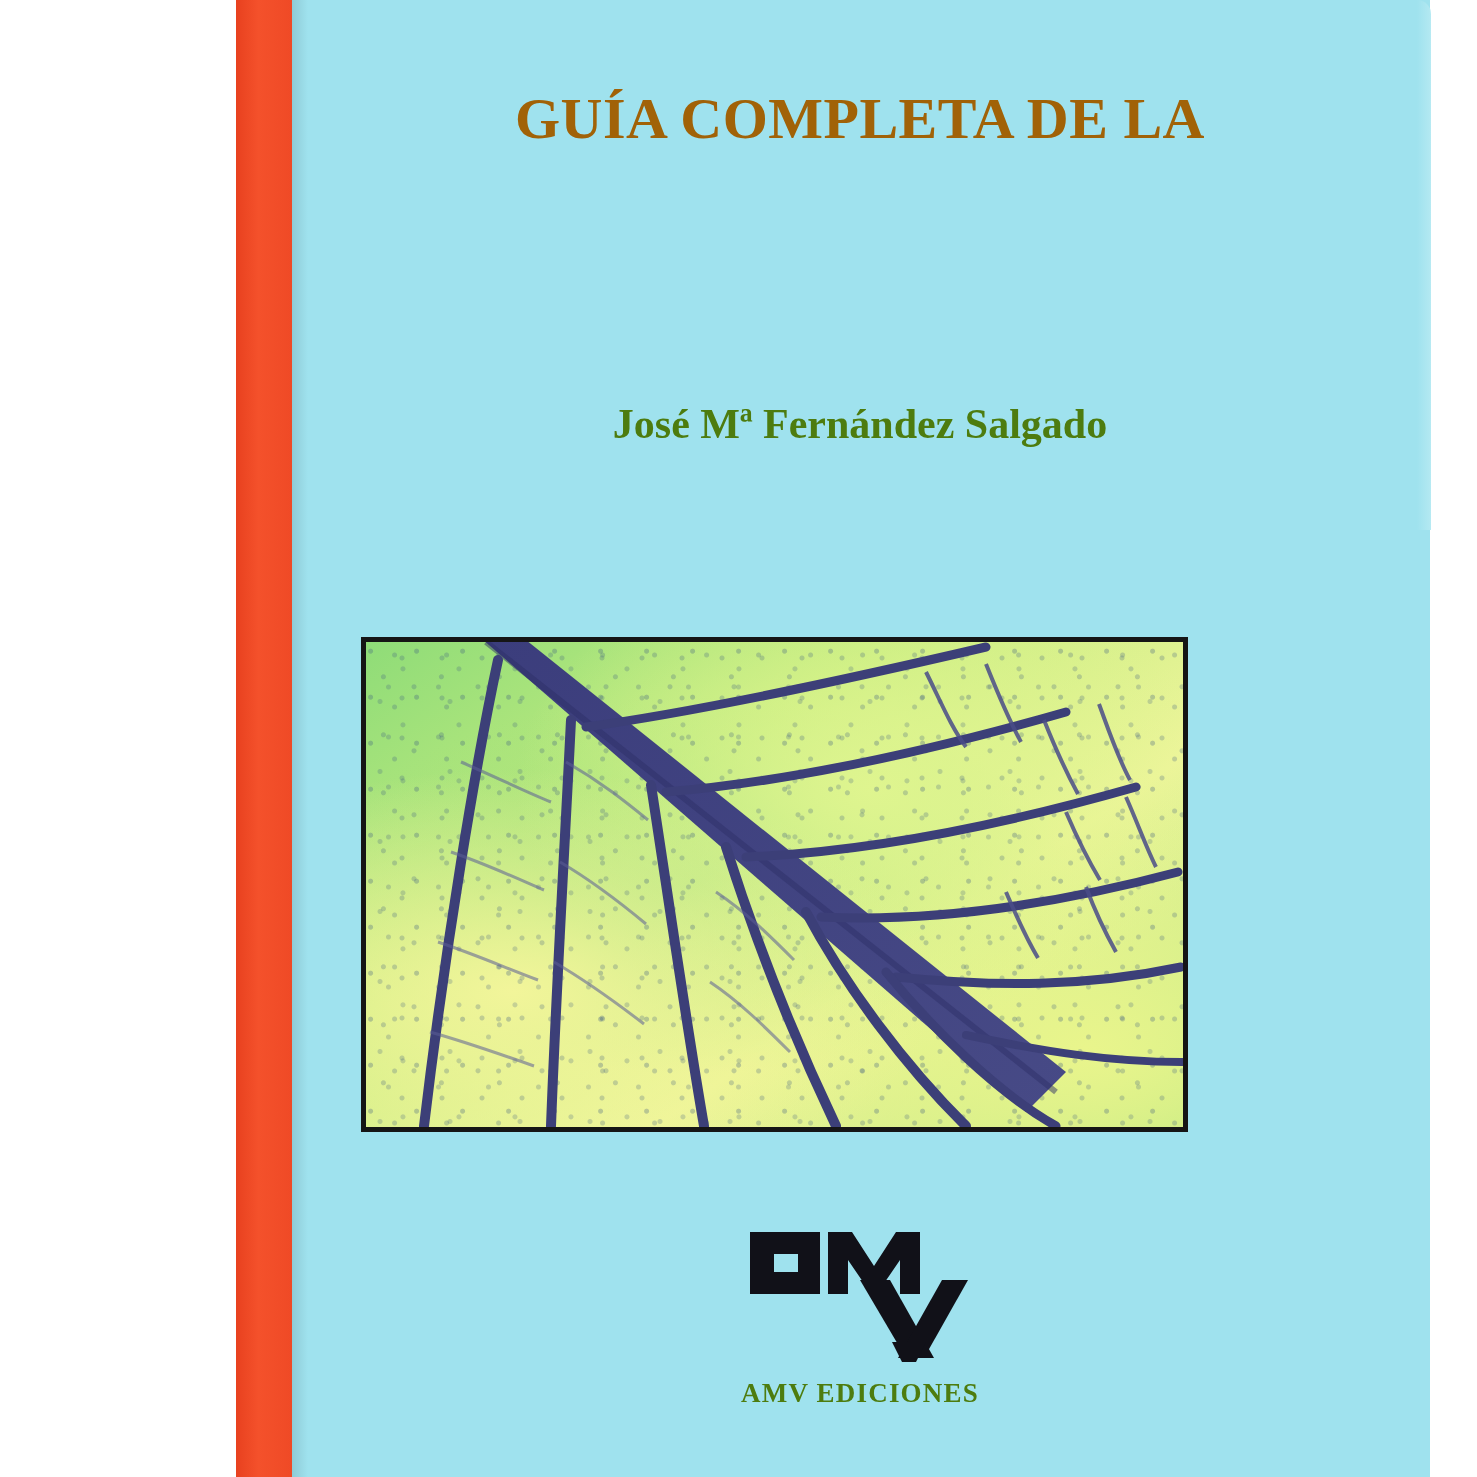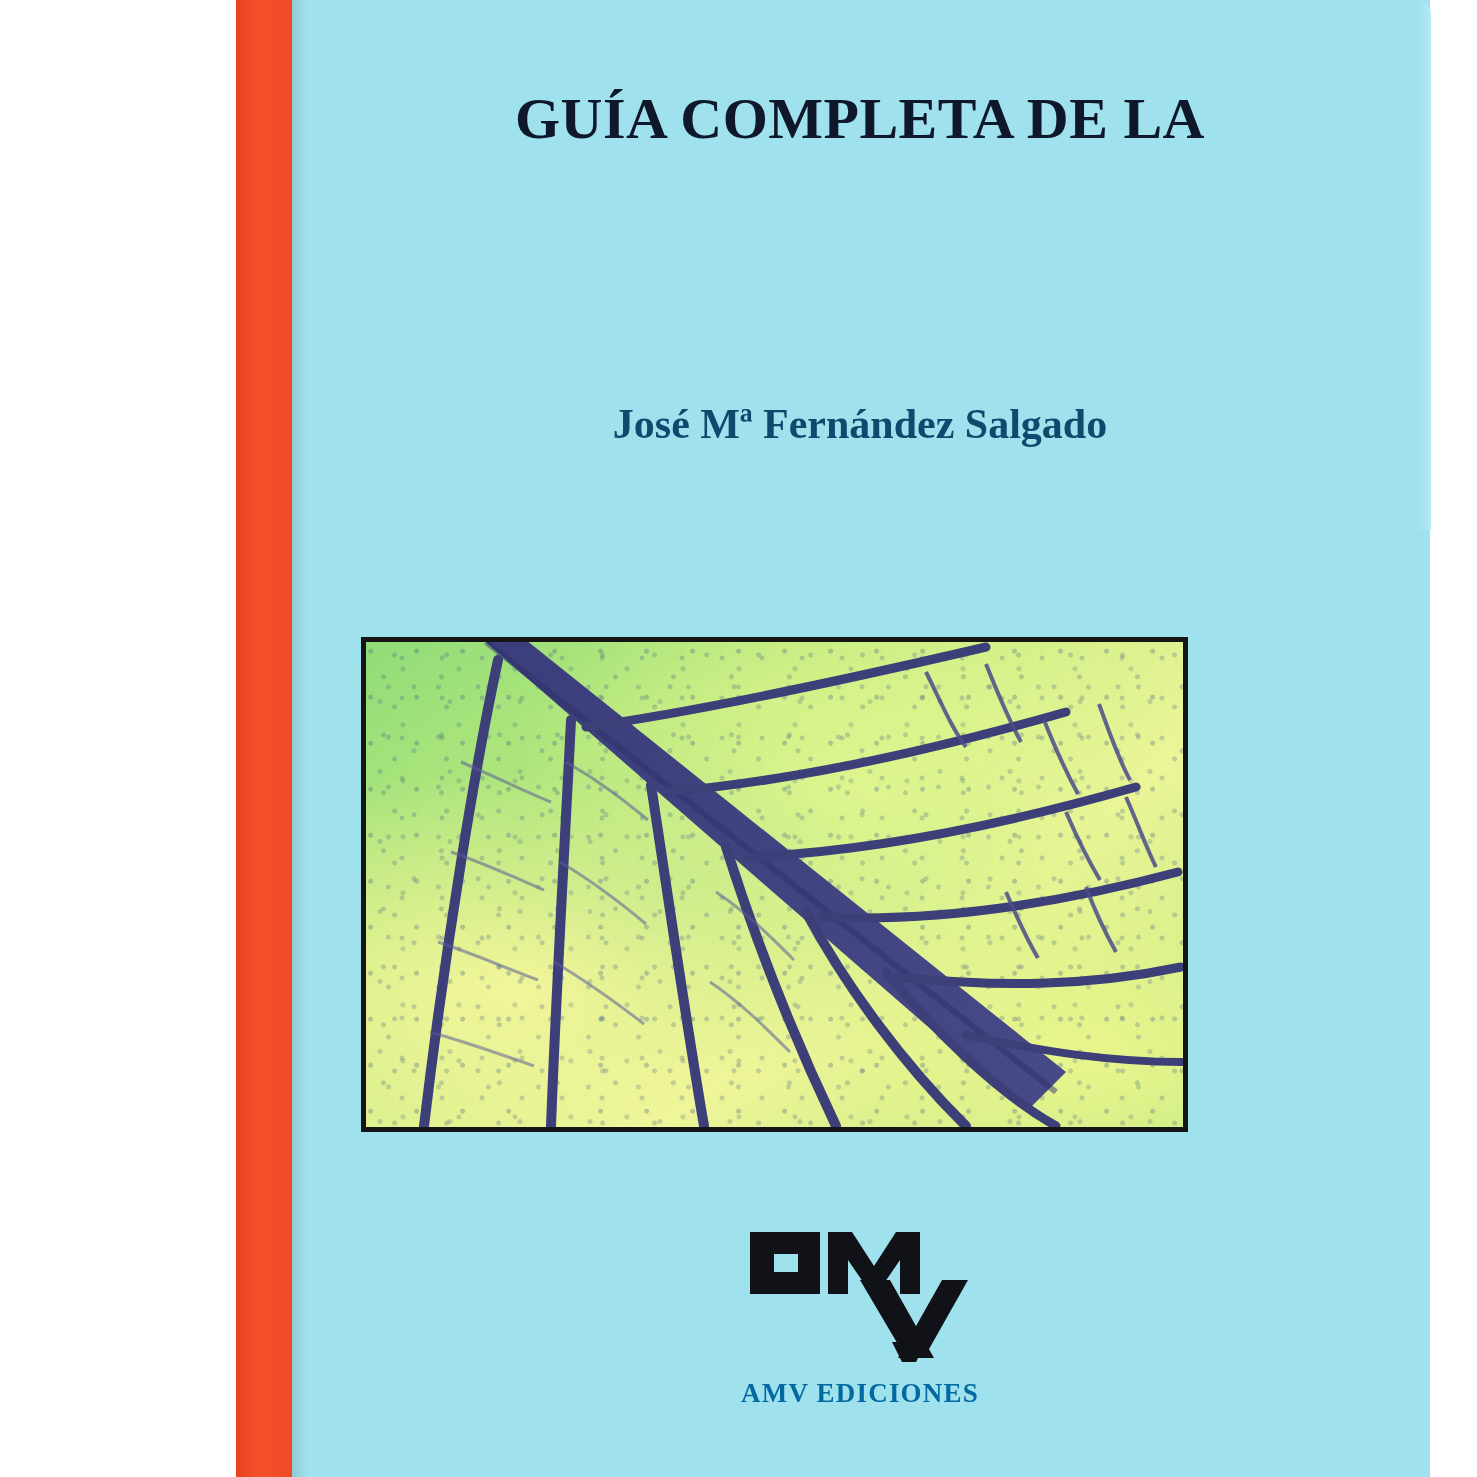--- a/index.html
+++ b/index.html
@@ -88,33 +88,33 @@
     top: 82px;
     width: 1080px;
     text-align: center;
   }
   .title-line {
     font-family: "Liberation Serif", serif;
     font-weight: bold;
     font-size: 58px;
     line-height: 73px;
     letter-spacing: 0.5px;
-    color: #0f172a;
+    color: #a16207;
   }
 
   .author {
     position: absolute;
     left: 320px;
     top: 400px;
     width: 1080px;
     text-align: center;
     font-family: "Liberation Serif", serif;
     font-weight: bold;
     font-size: 42px;
-    color: #0c4a6e;
+    color: #4d7c0f;
   }
 
   
   .photo-frame {
     position: absolute;
     left: 361px;
     top: 637px;
     width: 827px;
     height: 495px;
     border: 5px solid #151515;
@@ -169,21 +169,21 @@
   .logo-svg {
     display: block;
     margin: 0 auto;
   }
   .publisher {
     margin-top: 6px;
     font-family: "Liberation Serif", serif;
     font-weight: bold;
     font-size: 27px;
     letter-spacing: 1.2px;
-    color: #0369a1;
+    color: #4d7c0f;
   }
 </style>
 </head>
 <body>
 
 <div id="book-cover">
 
   <div class="left-white"></div>
   <div class="right-white"></div>
 

